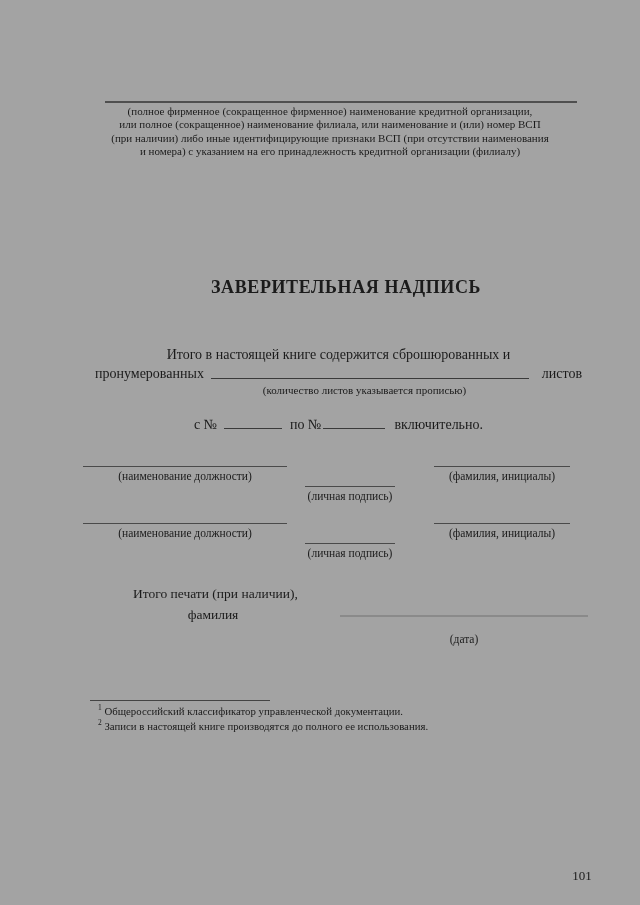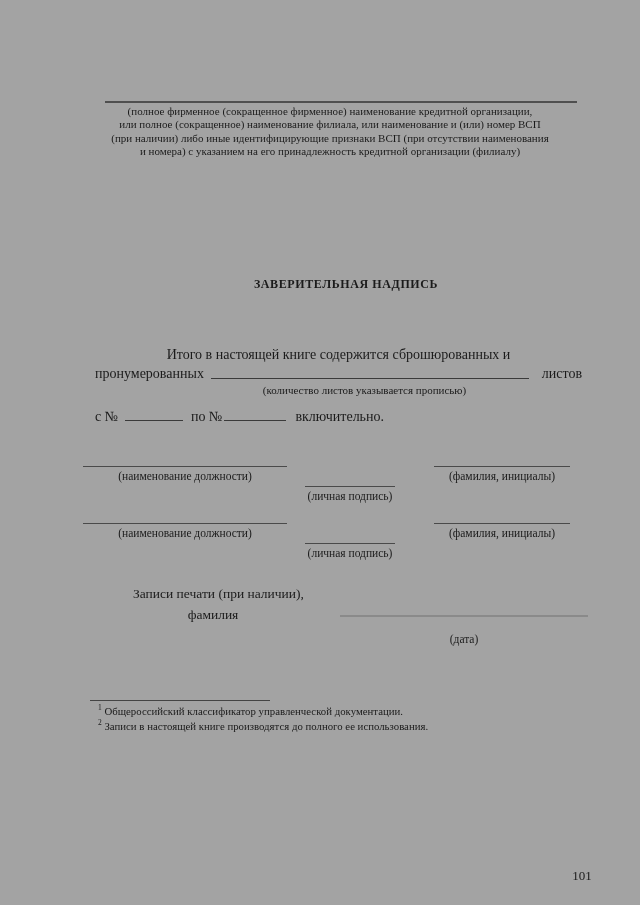--- a/index.html
+++ b/index.html
@@ -29,21 +29,21 @@
     font-size: 11px; line-height: 13.4px;
   }
   .hn-line { white-space: nowrap; }
 
   
   .title {
     position: absolute;
     left: 53px; top: 277px; width: 586px;
     margin: 0;
     text-align: center;
-    font-size: 12px; font-weight: bold; letter-spacing: 0.6px;
+    font-size: 18px; font-weight: bold; letter-spacing: 0.6px;
   }
 
   
   .body-block {
     position: absolute;
     left: 95px; top: 346px; width: 487px;
     font-size: 14px; line-height: 18.5px;
   }
   .b-line1 { text-align: center; white-space: nowrap; }
   .b-line2 { display: flex; align-items: baseline; white-space: nowrap; }
@@ -53,21 +53,21 @@
     height: 1px;
     margin: 0 13px 4px 7px;
     border-bottom: 1.4px solid #3a3a3a;
   }
   .b-caption {
     text-align: center;
     padding-left: 52px;
     font-size: 11px; line-height: 13px;
     margin-top: 0.5px;
   }
-  .b-range { text-align: left; margin-top: 11px; white-space: nowrap; }
+  .b-range { text-align: center; margin-top: 19px; white-space: nowrap; }
   .ib {
     display: inline-block;
     border-bottom: 1.4px solid #3a3a3a;
   }
   .w58 { width: 58px; margin: 0 8px 0 7px; }
   .w60 { width: 62px; margin: 0 9px 0 2px; }
 
   
   .sig-row {
     position: absolute;
@@ -178,21 +178,21 @@
     </div>
     <div class="sig-col sig-col-signature">
       <span>(личная подпись)</span>
     </div>
     <div class="sig-col sig-col-name">
       <span>(фамилия, инициалы)</span>
     </div>
   </div>
 
   <div class="stamp">
-    <div class="stamp-line1">Записи печати (при наличии),</div>
+    <div class="stamp-line1">Итого печати (при наличии),</div>
     <div class="stamp-line2">фамилия</div>
   </div>
 
   <div class="date-block">
     <div class="date-label">(дата)</div>
   </div>
 
   <div class="footnotes">
     <div class="fn-rule"></div>
     <div class="fn-line"><sup>1</sup> <span>Общероссийский классификатор управленческой документации.</span></div>

